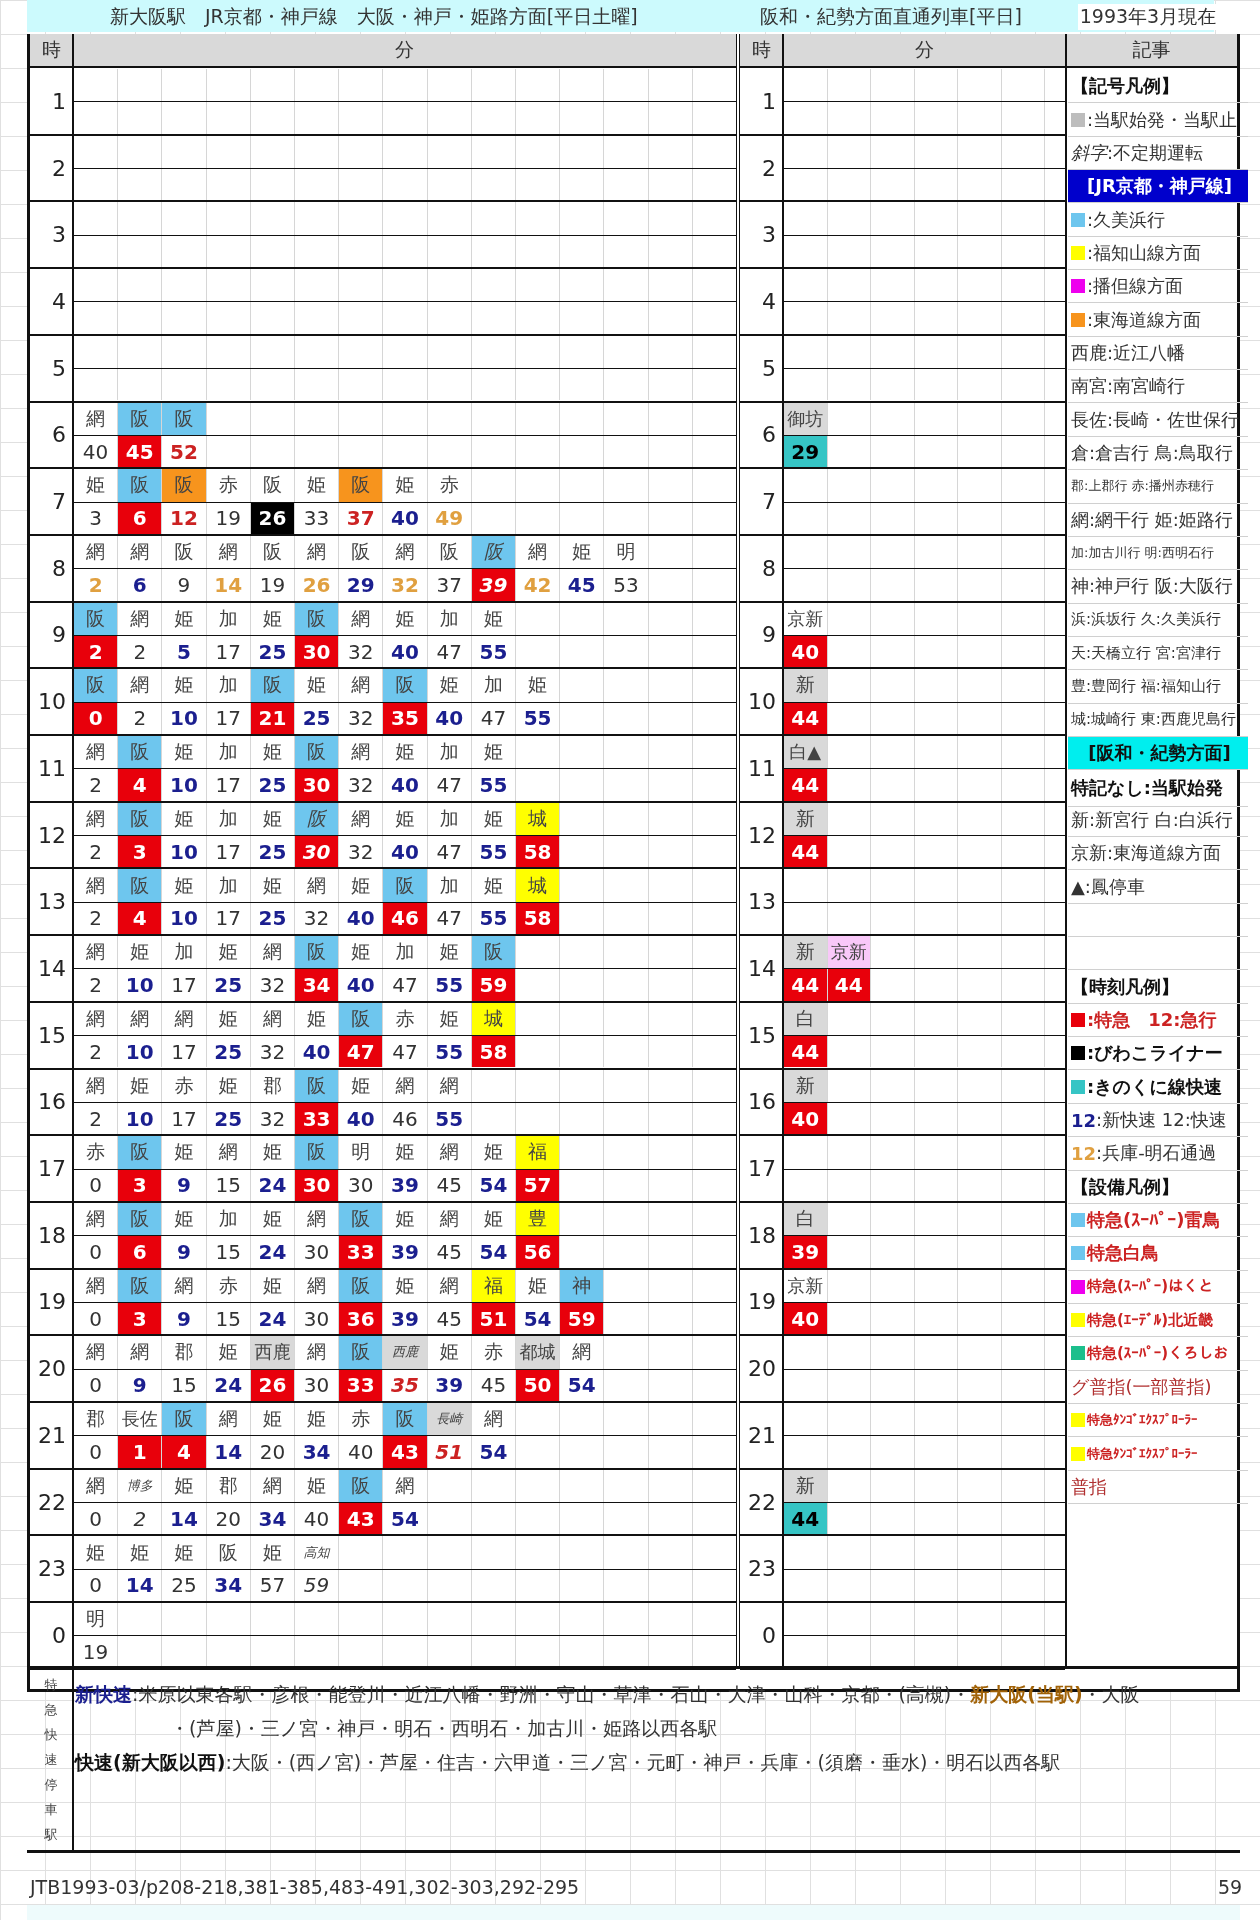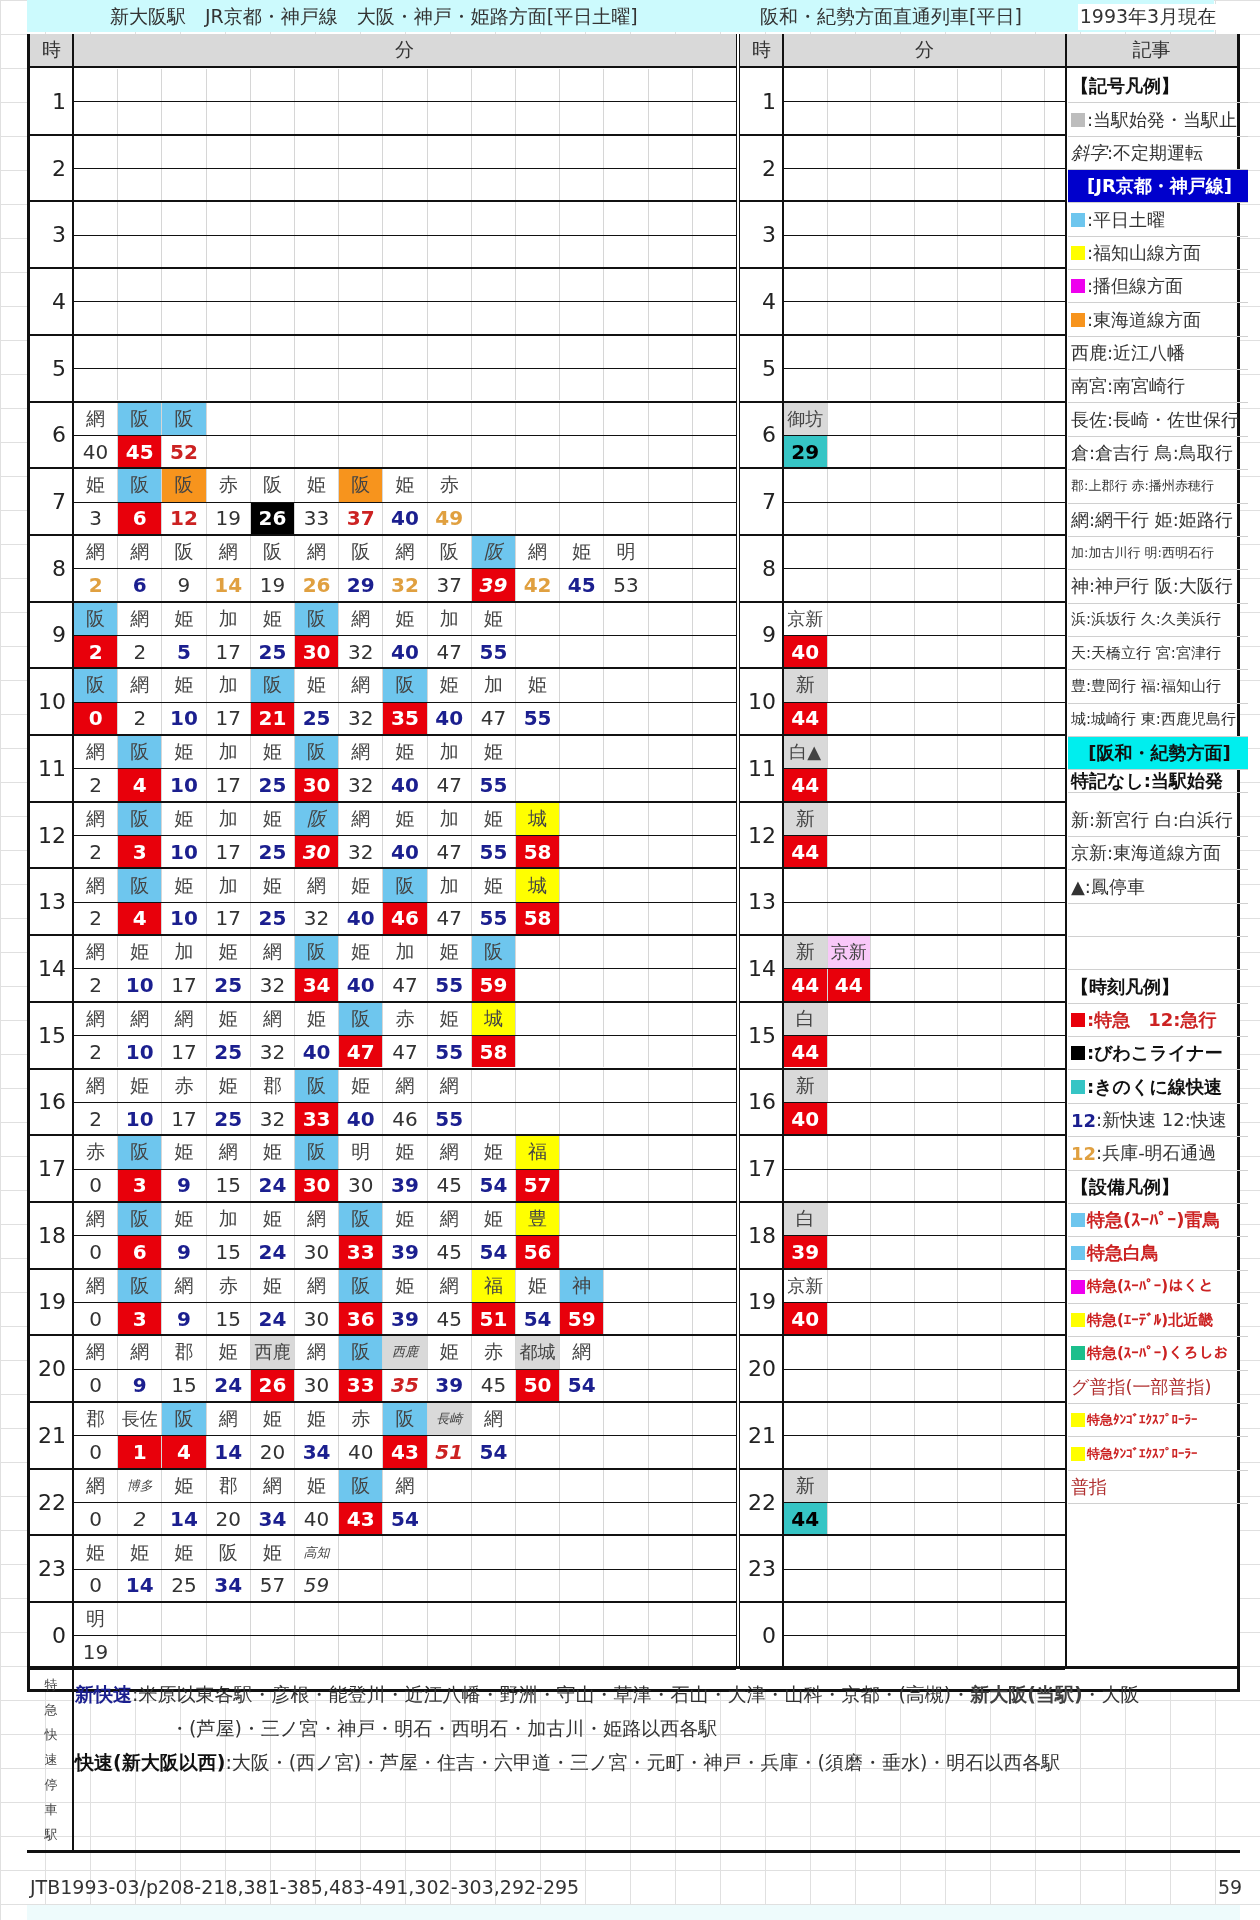--- a/index.html
+++ b/index.html
@@ -1221,21 +1221,21 @@
     </div>
     <div class="note" style="top: 136.7px; height: 33.35px;">
       <span style="font-style: italic;">斜字</span>
       <span>:不定期運転</span>
     </div>
     <div class="note" style="top: 170.05px; height: 33.35px; background: rgb(0, 0, 204); justify-content: center; color: rgb(255, 255, 255); font-weight: bold;">
       <span>[JR京都・神戸線]</span>
     </div>
     <div class="note" style="top: 203.4px; height: 33.35px;">
       <span class="sw" style="background: rgb(110, 198, 238);"></span>
-      <span>:平日土曜</span>
+      <span>:久美浜行</span>
     </div>
     <div class="note" style="top: 236.75px; height: 33.35px;">
       <span class="sw" style="background: rgb(255, 255, 0);"></span>
       <span>:福知山線方面</span>
     </div>
     <div class="note" style="top: 270.1px; height: 33.35px;">
       <span class="sw" style="background: rgb(238, 0, 238);"></span>
       <span>:播但線方面</span>
     </div>
     <div class="note" style="top: 303.45px; height: 33.35px;">
@@ -1274,21 +1274,21 @@
     </div>
     <div class="note" style="top: 670.3px; height: 33.35px; font-size: 15px;">
       <span>豊:豊岡行 福:福知山行</span>
     </div>
     <div class="note" style="top: 703.65px; height: 33.35px; font-size: 15px;">
       <span>城:城崎行 東:西鹿児島行</span>
     </div>
     <div class="note" style="top: 737px; height: 33.35px; background: rgb(0, 238, 238); justify-content: center; color: rgb(17, 17, 17); font-weight: bold;">
       <span>[阪和・紀勢方面]</span>
     </div>
-    <div class="note" style="top: 770.35px; height: 23px; color: rgb(17, 17, 17); font-weight: bold;">
+    <div class="note" style="top: 770.35px; height: 37px; color: rgb(17, 17, 17); font-weight: bold;">
       <span>特記なし:当駅始発</span>
     </div>
     <div class="note" style="top: 803.7px; height: 33.35px;">
       <span>新:新宮行 白:白浜行</span>
     </div>
     <div class="note" style="top: 837.05px; height: 33.35px;">
       <span>京新:東海道線方面</span>
     </div>
     <div class="note" style="top: 870.4px; height: 33.35px;">
       <span>▲:鳳停車</span>
@@ -1364,20 +1364,20 @@
 <div class="stoplabel" id="stoplabel" style="top: 1676px; gap: 7px;">
     <span>特</span>
     <span>急</span>
     <span>快</span>
     <span>速</span>
     <span>停</span>
     <span>車</span>
     <span>駅</span>
   </div>
 <div id="stops">
-    <div class="stop" style="top: 1682px;"><b style="color: rgb(27, 31, 143);">新快速</b><span>:米原以東各駅・彦根・能登川・近江八幡・野洲・守山・草津・石山・大津・山科・京都・(高槻)・</span><b style="color: #404040;">新大阪(当駅)</b><span>・大阪</span></div>
+    <div class="stop" style="top: 1682px;"><b style="color: rgb(27, 31, 143);">新快速</b><span>:米原以東各駅・彦根・能登川・近江八幡・野洲・守山・草津・石山・大津・山科・京都・(高槻)・</span><b style="color: #a16207;">新大阪(当駅)</b><span>・大阪</span></div>
     <div class="stop" style="top: 1716px;"><span>　　　　　・(芦屋)・三ノ宮・神戸・明石・西明石・加古川・姫路以西各駅</span></div>
     <div class="stop" style="top: 1750px;"><b style="color: rgb(17, 17, 17);">快速(新大阪以西)</b><span>:大阪・(西ノ宮)・芦屋・住吉・六甲道・三ノ宮・元町・神戸・兵庫・(須磨・垂水)・明石以西各駅</span></div>
   </div>
 
 <div id="footer-src" class="abs">JTB1993-03/p208-218,381-385,483-491,302-303,292-295</div>
 <div id="footer-page" class="abs">59</div>
 <div id="bottombar" class="abs"></div>
 
 </body></html>

